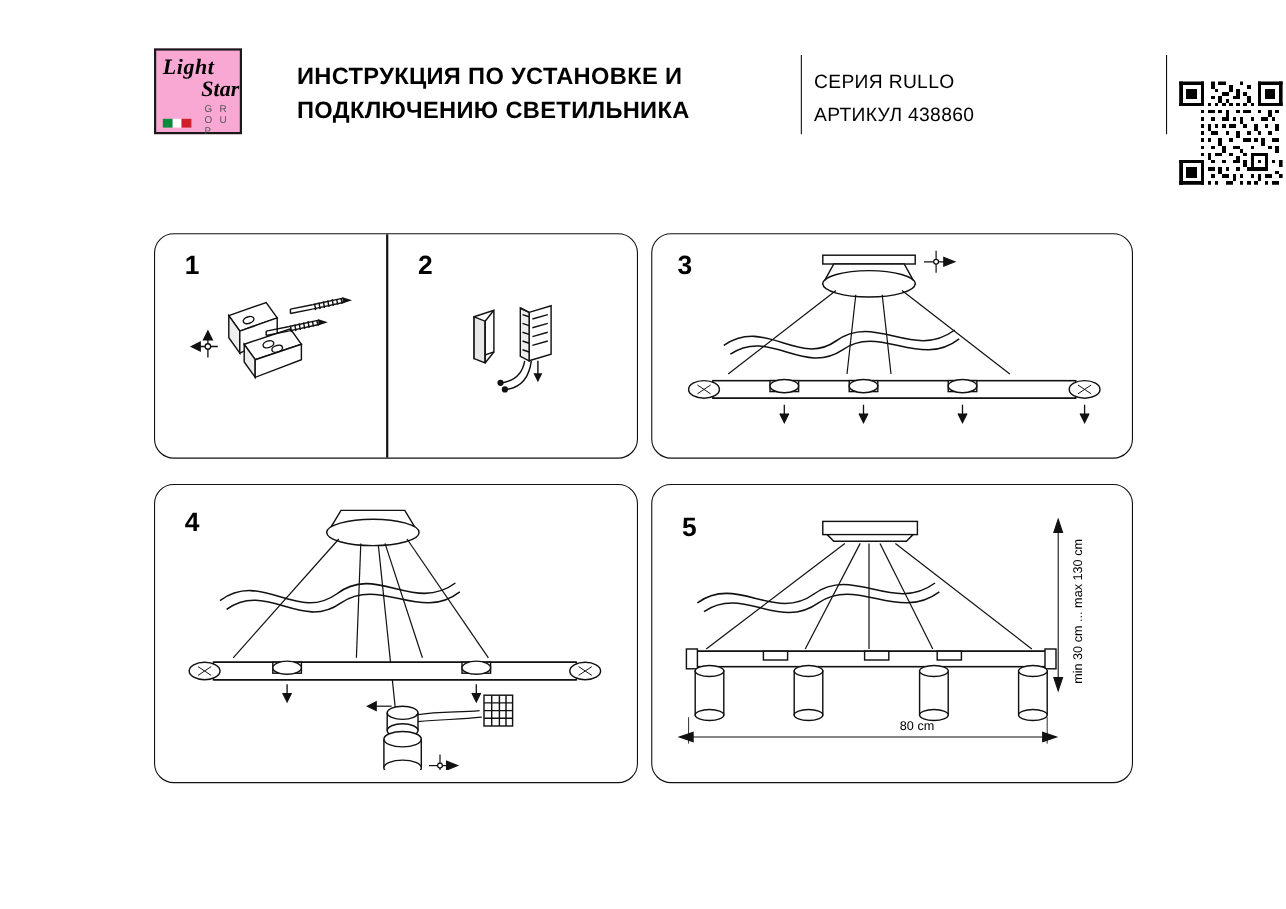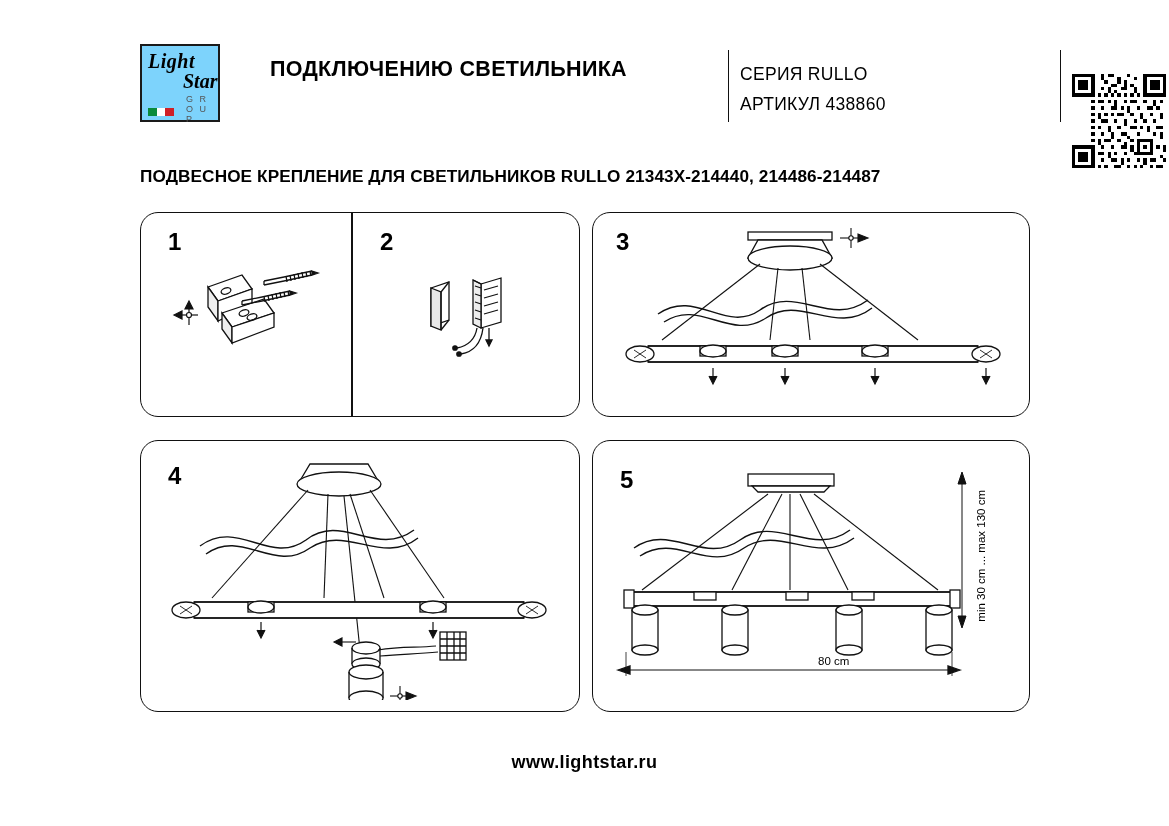--- a/index.html
+++ b/index.html
@@ -29,21 +29,21 @@
     top: 38px;
     width: 890px;
     height: 92px;
   }
   .logo-box {
     position: absolute;
     left: 0; top: 6px;
     width: 80px;
     height: 78px;
     border: 2px solid #1a1a1a;
-    background: #7dd3fc;
+    background: #f9a8d4;
     box-sizing: border-box;
   }
   .logo-light {
     position: absolute;
     left: 6px; top: 4px;
     font-family: "Liberation Serif", serif;
     font-size: 20px;
     font-style: italic;
     font-weight: bold;
     letter-spacing: 0.5px;
@@ -212,20 +212,21 @@
       <div class="logo-star">Star</div>
       <div class="logo-group">G R O U P</div>
       <div class="logo-flag">
         <i class="flag-g"></i>
           <i class="flag-w"></i>
           <i class="flag-r"></i>
       </div>
     </div>
 
     <div class="title-main">
+      <div>ИНСТРУКЦИЯ ПО УСТАНОВКЕ И</div>
       <div>ПОДКЛЮЧЕНИЮ СВЕТИЛЬНИКА</div>
     </div>
 
     <div class="divider-v divider-1"></div>
     <div class="divider-v divider-2"></div>
 
     <div class="meta">
       <div>СЕРИЯ RULLO</div>
       <div>АРТИКУЛ 438860</div>
     </div>
@@ -362,21 +363,20 @@
             <rect x="17" y="28" width="1" height="1"></rect>
           <rect x="19" y="28" width="1" height="1"></rect>
             <rect x="21" y="28" width="1" height="1"></rect>
           <rect x="24" y="28" width="1" height="1"></rect>
             <rect x="26" y="28" width="2" height="1"></rect>
         </g>
       </svg>
     </div>
   </div>
 
-  <div class="subtitle">ПОДВЕСНОЕ КРЕПЛЕНИЕ ДЛЯ СВЕТИЛЬНИКОВ RULLO 21343X-214440, 214486-214487</div>
 
   <div class="panel" id="panel-12">
     <div class="panel-split"></div>
   </div>
   <div class="panel" id="panel-3"></div>
   <div class="panel" id="panel-4"></div>
   <div class="panel" id="panel-5"></div>
 
   <div class="step-num" id="num-1">1</div>
   <div class="step-num" id="num-2">2</div>
@@ -607,15 +607,14 @@
     <svg width="24" height="160" viewBox="0 0 24 160" fill="none" stroke="#111" stroke-width="1">
       <path d="M12 10 L12 150"></path>
       <path d="M12 2 L8 14 L16 14 Z" fill="#111"></path>
       <path d="M12 158 L8 146 L16 146 Z" fill="#111"></path>
     </svg>
   </div>
 
   <div class="dim-label" id="dim-width">80 cm</div>
   <div class="dim-label" id="dim-height">min 30 cm ... max 130 cm</div>
 
-  <div class="footer">www.lightstar.ru</div>
 
 </div>
 
 </body></html>

